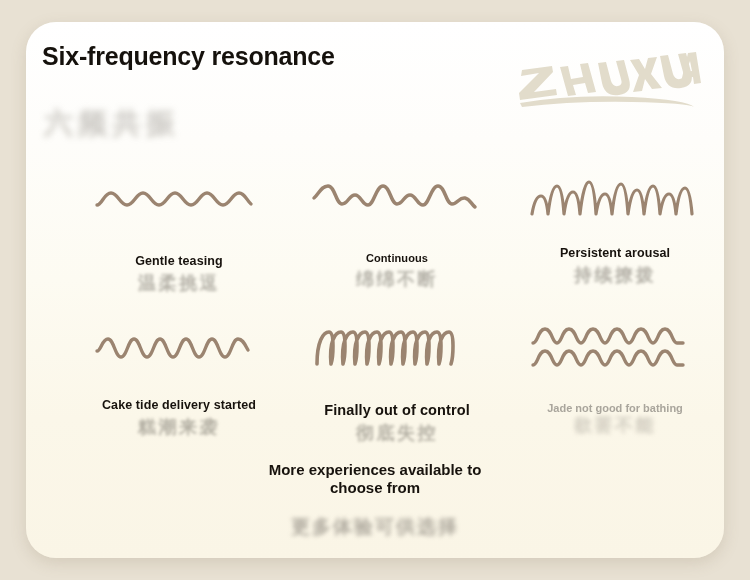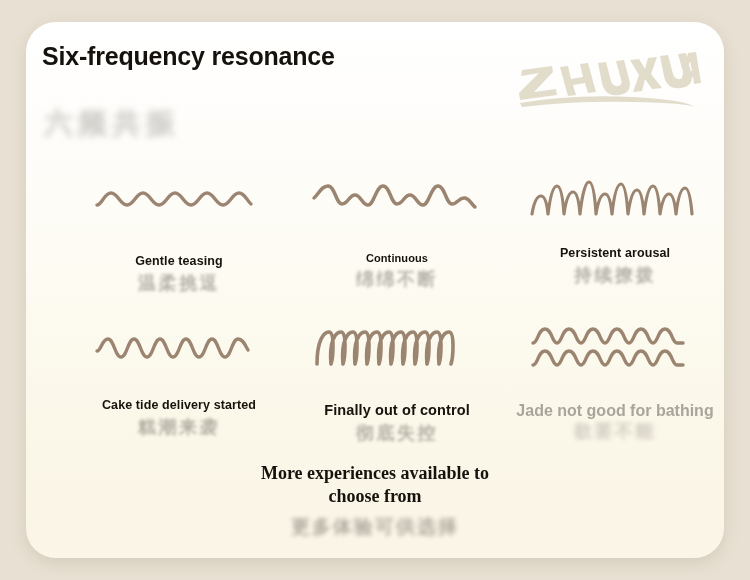--- a/index.html
+++ b/index.html
@@ -118,21 +118,21 @@
     letter-spacing: 0.1px;
   }
   .label-en.big {
     font-size: 11px;
   }
   .label-en.mid {
     font-size: 14.5px;
   }
 
   .label-sub {
-    font-size: 16px;
+    font-size: 11px;
     font-weight: bold;
     line-height: 1.18;
     color: #a9a59c;
     margin-top: 1px;
   }
 
   .label-cn {
     margin-top: 2px;
     font-size: 18px;
     font-weight: bold;
@@ -158,27 +158,26 @@
 
   
   .footer {
     position: absolute;
     left: 0;
     bottom: 18px;
     width: 100%;
     text-align: center;
   }
   .footer-en {
-    font-size: 18px;
+    font-size: 15px;
     font-weight: bold;
     color: #17120d;
     line-height: 1.25;
     max-width: 260px;
-    margin: 7px auto;
-    font-family: Liberation Serif, serif;
+    margin: 16px auto;
   }
   .footer-cn {
     margin-top: 1px;
     font-size: 19px;
     font-weight: bold;
     letter-spacing: 2px;
     color: rgba(105, 100, 92, 0.52);
     filter: blur(1.9px);
     white-space: nowrap;
   }

